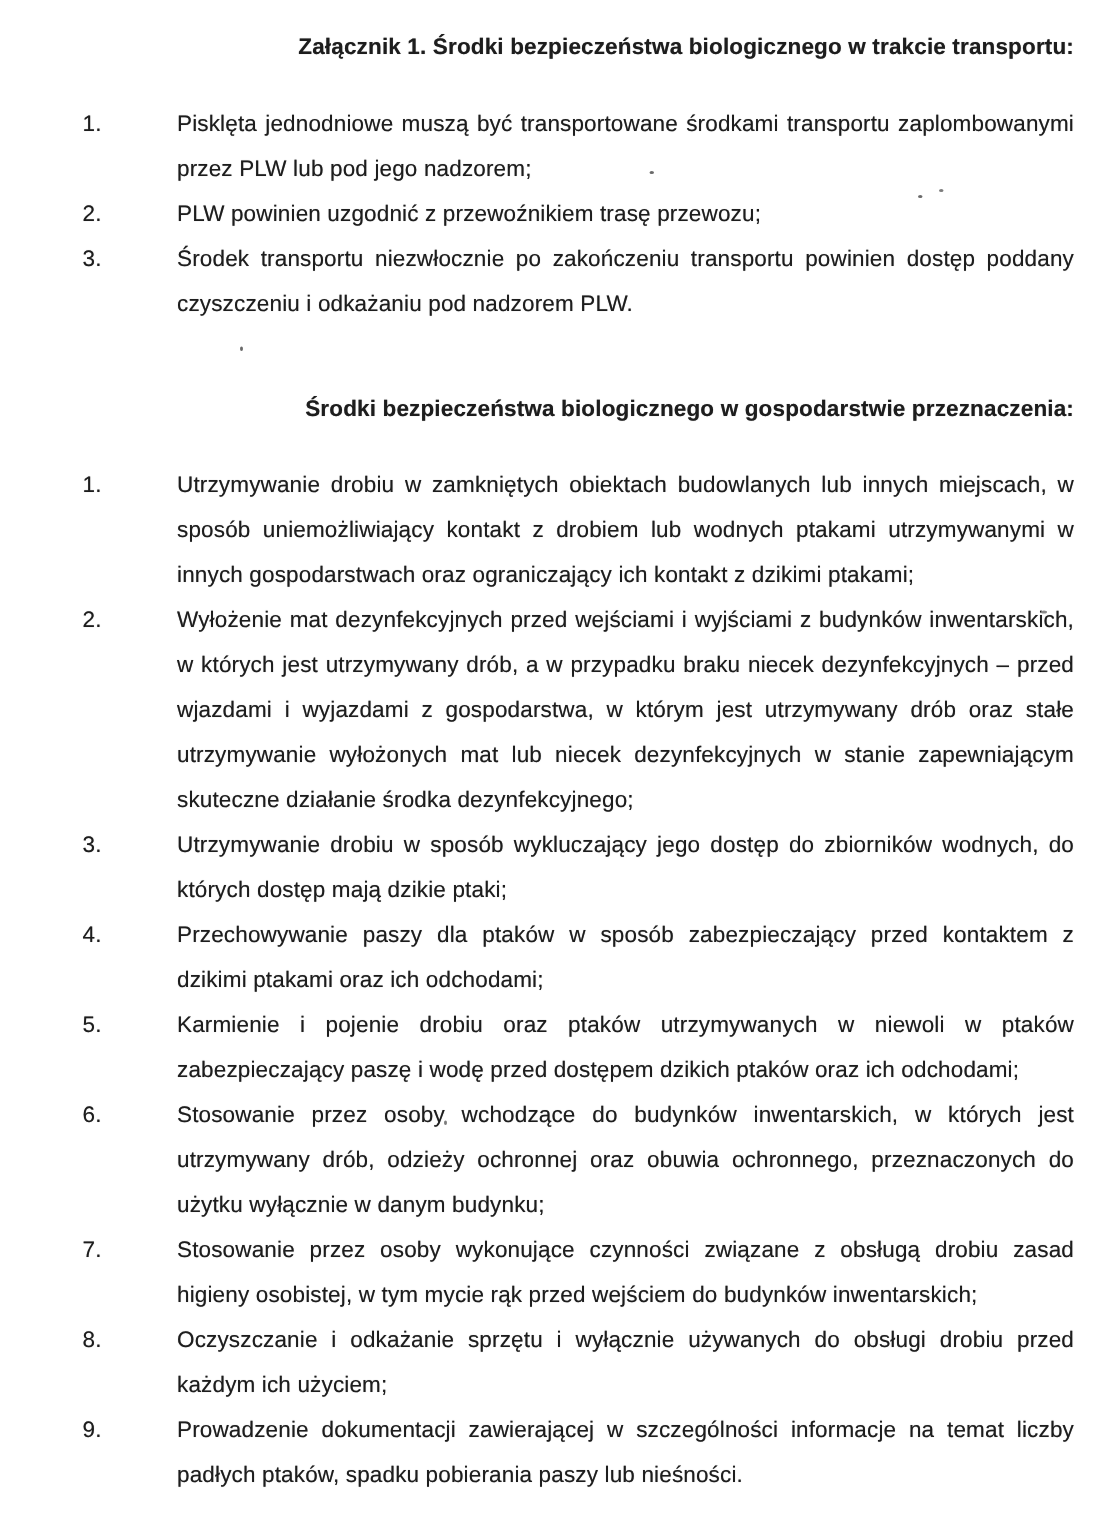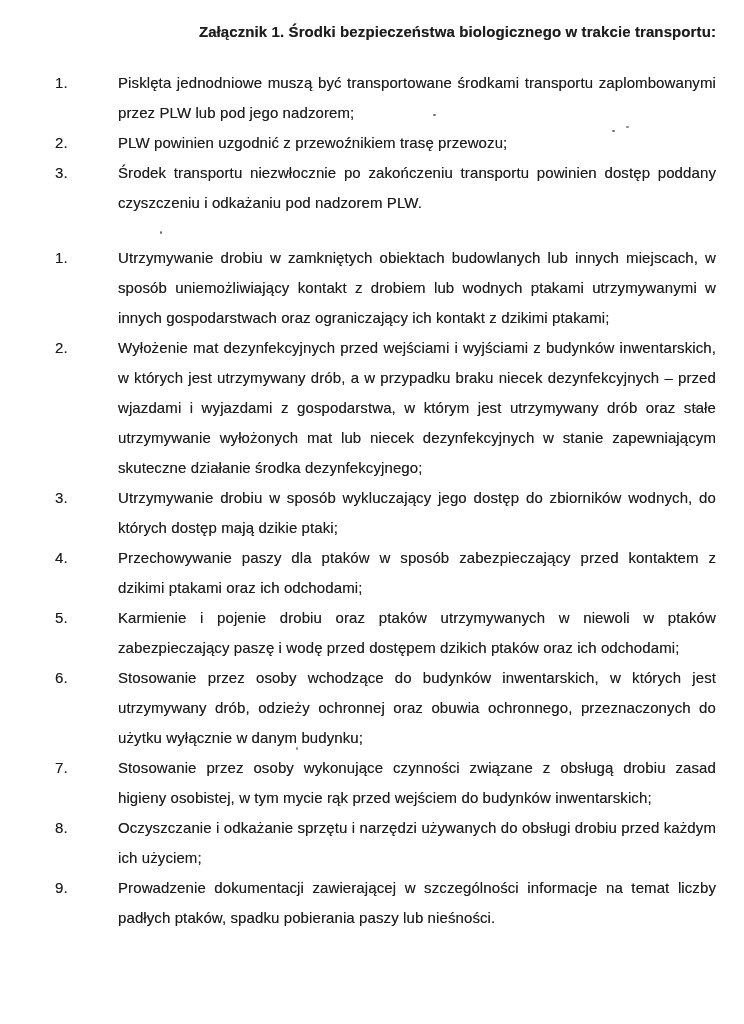--- a/index.html
+++ b/index.html
@@ -83,20 +83,21 @@
       <li class="doc-item">
         <span class="item-num">2.</span>
         <span class="item-text">PLW powinien uzgodnić z przewoźnikiem trasę przewozu;</span>
       </li>
       <li class="doc-item">
         <span class="item-num">3.</span>
         <span class="item-text">Środek transportu niezwłocznie po zakończeniu transportu powinien dostęp poddany czyszczeniu i odkażaniu pod nadzorem PLW.</span>
       </li>
     </ol>
 
+  <p class="doc-heading second">Środki bezpieczeństwa biologicznego w gospodarstwie przeznaczenia:</p>
 
   <ol class="doc-list">
       <li class="doc-item">
         <span class="item-num">1.</span>
         <span class="item-text">Utrzymywanie drobiu w zamkniętych obiektach budowlanych lub innych miejscach, w sposób uniemożliwiający kontakt z drobiem lub wodnych ptakami utrzymywanymi w innych gospodarstwach oraz ograniczający ich kontakt z dzikimi ptakami;</span>
       </li>
       <li class="doc-item">
         <span class="item-num">2.</span>
         <span class="item-text">Wyłożenie mat dezynfekcyjnych przed wejściami i wyjściami z budynków inwentarskich, w których jest utrzymywany drób, a w przypadku braku niecek dezynfekcyjnych – przed wjazdami i wyjazdami z gospodarstwa, w którym jest utrzymywany drób oraz stałe utrzymywanie wyłożonych mat lub niecek dezynfekcyjnych w stanie zapewniającym skuteczne działanie środka dezynfekcyjnego;</span>
       </li>
@@ -115,21 +116,21 @@
       <li class="doc-item">
         <span class="item-num">6.</span>
         <span class="item-text">Stosowanie przez osoby wchodzące do budynków inwentarskich, w których jest utrzymywany drób, odzieży ochronnej oraz obuwia ochronnego, przeznaczonych do użytku wyłącznie w danym budynku;</span>
       </li>
       <li class="doc-item">
         <span class="item-num">7.</span>
         <span class="item-text">Stosowanie przez osoby wykonujące czynności związane z obsługą drobiu zasad higieny osobistej, w tym mycie rąk przed wejściem do budynków inwentarskich;</span>
       </li>
       <li class="doc-item">
         <span class="item-num">8.</span>
-        <span class="item-text">Oczyszczanie i odkażanie sprzętu i narzędzi używanych do obsługi drobiu przed każdym ich użyciem;</span>
+        <span class="item-text">Oczyszczanie i odkażanie sprzętu i wyłącznie używanych do obsługi drobiu przed każdym ich użyciem;</span>
       </li>
       <li class="doc-item">
         <span class="item-num">9.</span>
         <span class="item-text">Prowadzenie dokumentacji zawierającej w szczególności informacje na temat liczby padłych ptaków, spadku pobierania paszy lub nieśności.</span>
       </li>
     </ol>
 
   <span class="speck s1"></span>
   <span class="speck s2"></span>
   <span class="speck s3"></span>

